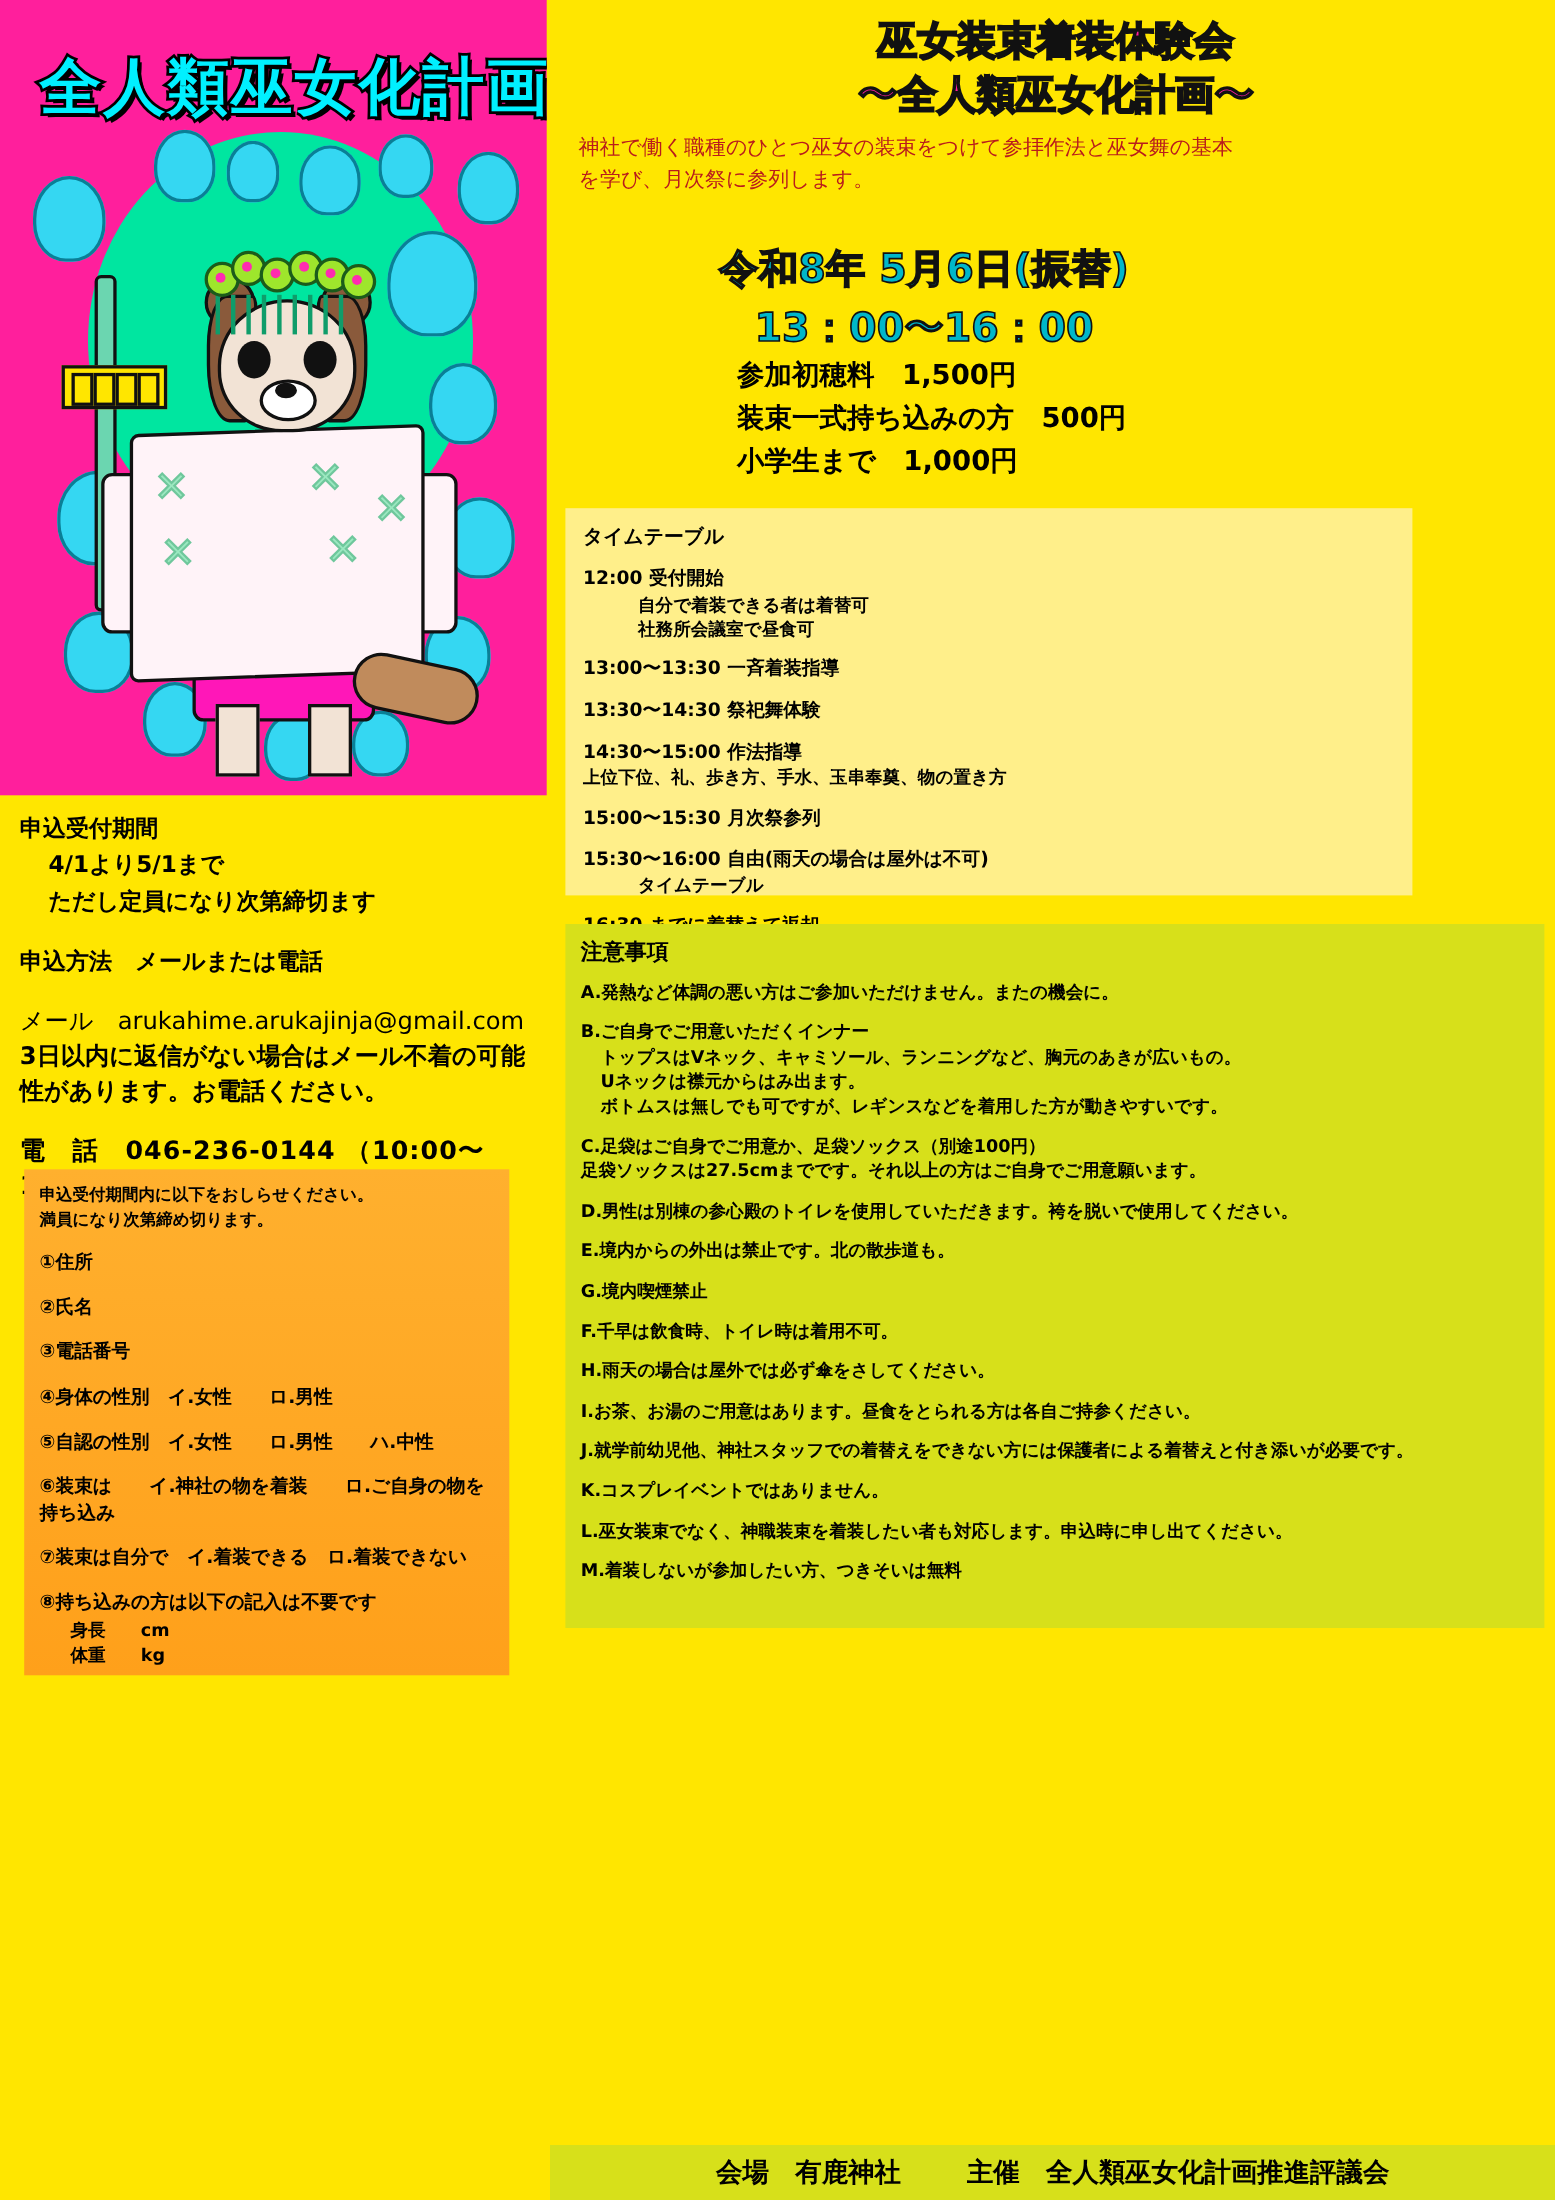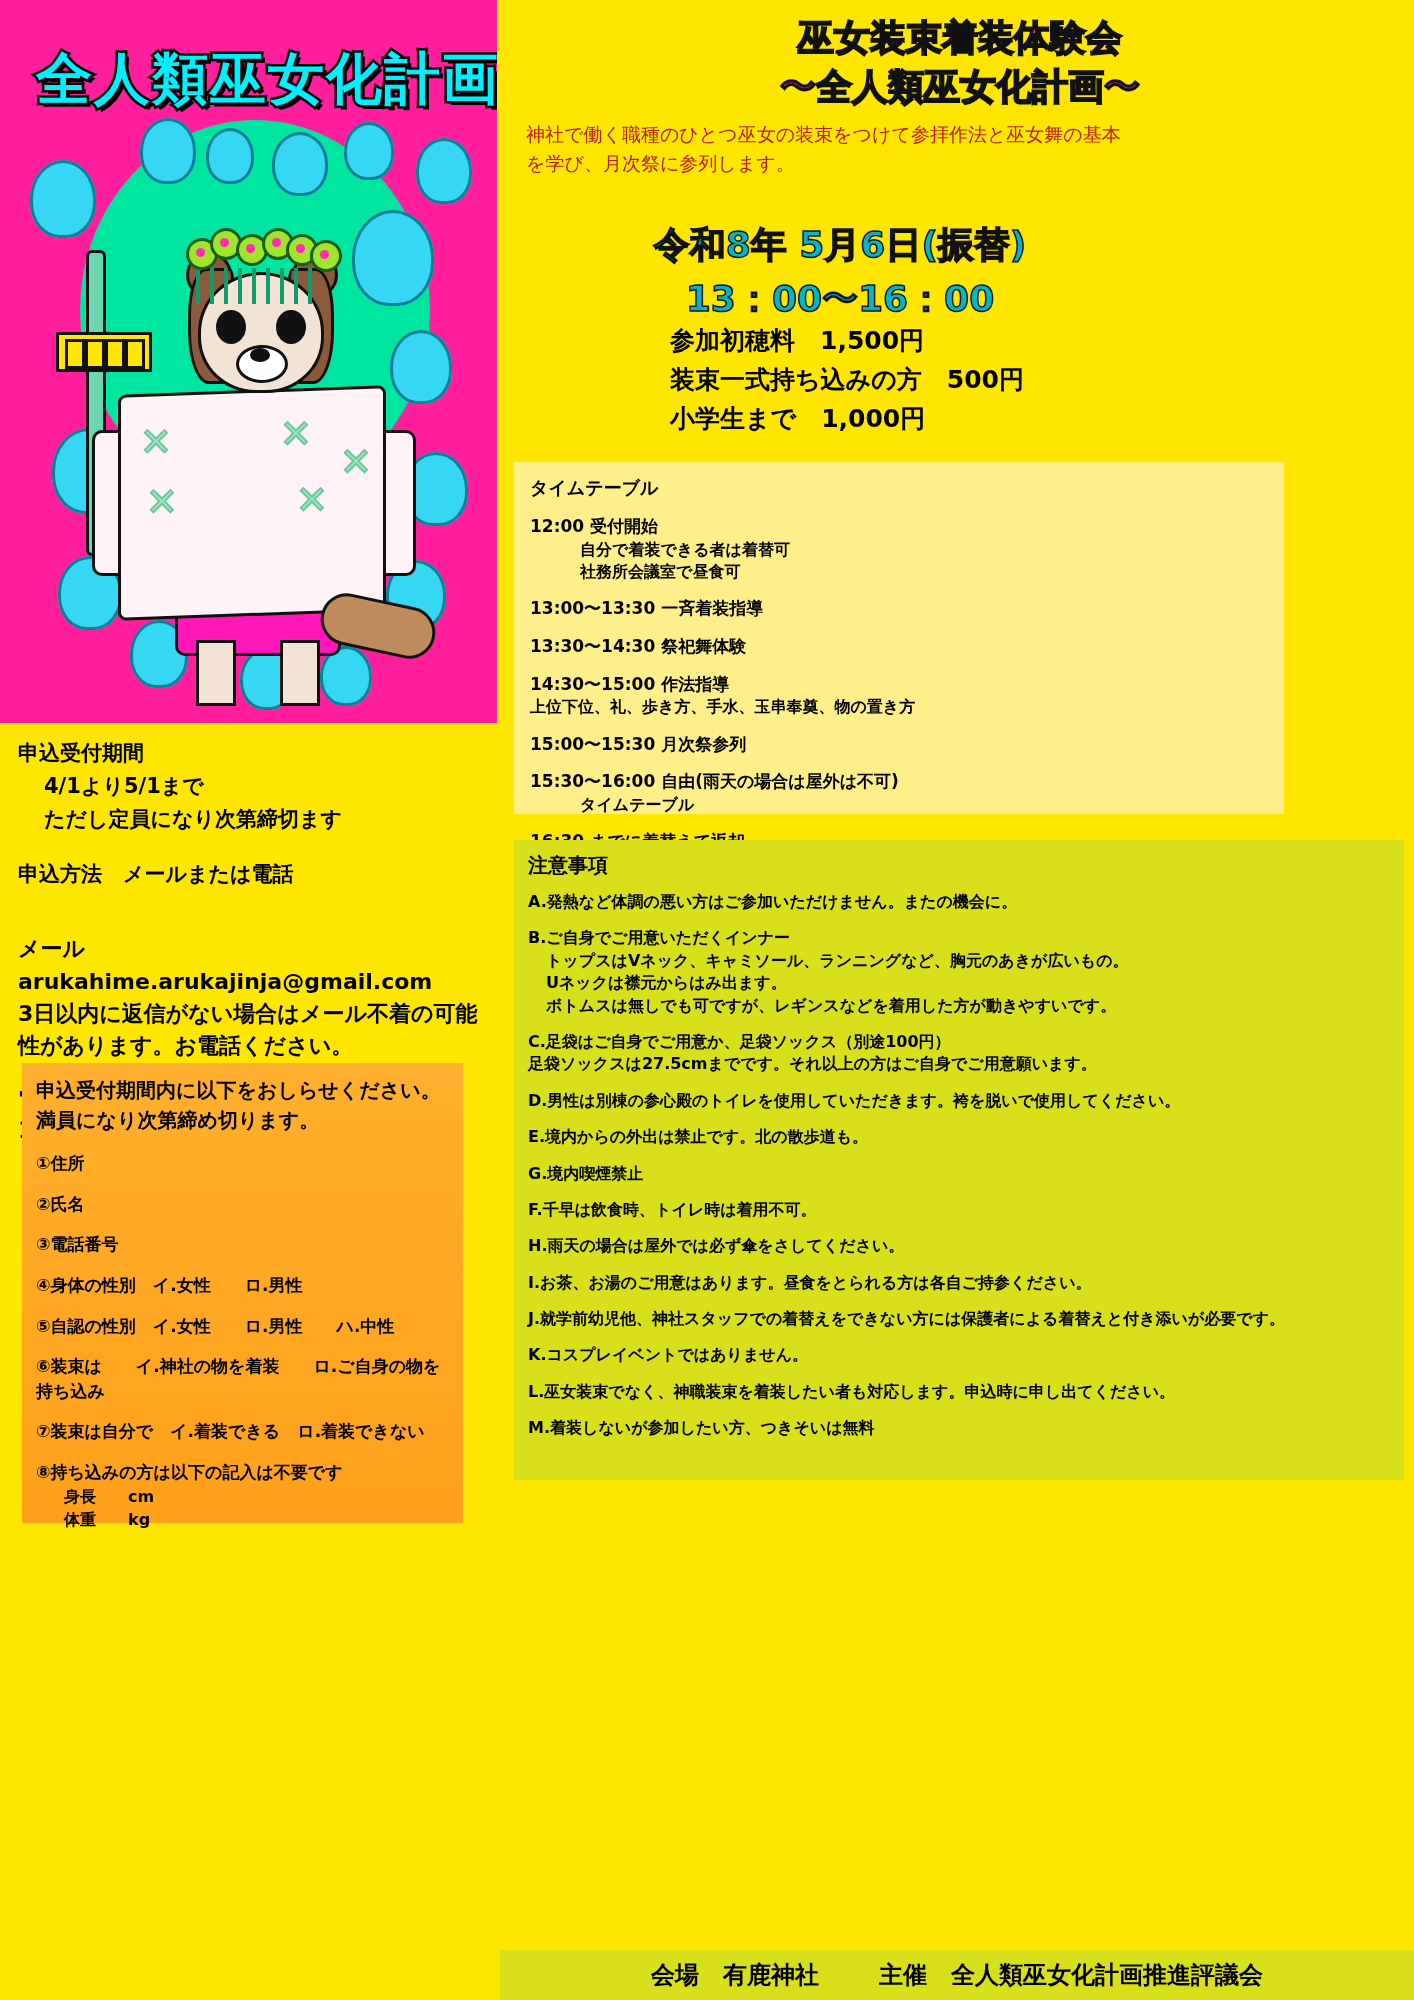--- a/index.html
+++ b/index.html
@@ -77,31 +77,31 @@
   .legR{position:absolute;left:280px;top:640px;width:34px;height:60px;background:#f2e3d5;border:3px solid #111;}
   .staff{position:absolute;left:86px;top:250px;width:14px;height:300px;background:#6bd6b0;border:3px solid #111;border-radius:6px;}
   .gohei{position:absolute;left:56px;top:332px;width:90px;height:34px;background:#ffe600;border:3px solid #111;}
   .gohei span{position:absolute;top:4px;width:14px;height:24px;background:#ffe600;border:3px solid #111;display:block;}
 
   
   .left-text{position:absolute;left:18px;top:738px;width:470px;color:#000;}
   .lt-head{font-size:21px;font-weight:bold;line-height:1.5;}
   .lt-line{font-size:21px;font-weight:bold;line-height:1.6;margin-left:26px;}
   .lt-gap{height:22px;}
-  .lt-mail{font-size:22px;font-weight:bold;line-height:1.5;margin-top:20px;}
+  .lt-mail{font-size:22px;font-weight:normal;line-height:1.5;}
   .lt-note{font-size:22px;font-weight:bold;line-height:1.45;}
   .lt-tel{font-size:23px;font-weight:bold;letter-spacing:1px;}
 
   
   .formbox{
     position:absolute;left:22px;top:1063px;width:441px;height:460px;
     background:linear-gradient(180deg,#ffb02e 0%,#ffa01a 100%);
     color:#000;padding:12px 14px;box-sizing:border-box;
   }
-  .formbox .fb-head{font-size:20px;font-weight:bold;line-height:1.5;}
+  .formbox .fb-head{font-size:15px;font-weight:bold;line-height:1.5;}
   .formbox .fb-item{font-size:17px;font-weight:bold;line-height:1.45;margin-top:16px;}
   .formbox .fb-sub{font-size:16px;font-weight:bold;line-height:1.45;margin-left:28px;}
 
   
   .right{position:absolute;left:500px;top:0;width:914px;height:2000px;}
   .title{
     position:absolute;left:20px;top:14px;width:880px;
     font-size:36px;font-weight:bold;color:#ff1f9c;
     -webkit-text-stroke:2px #111;
     line-height:1.35;

